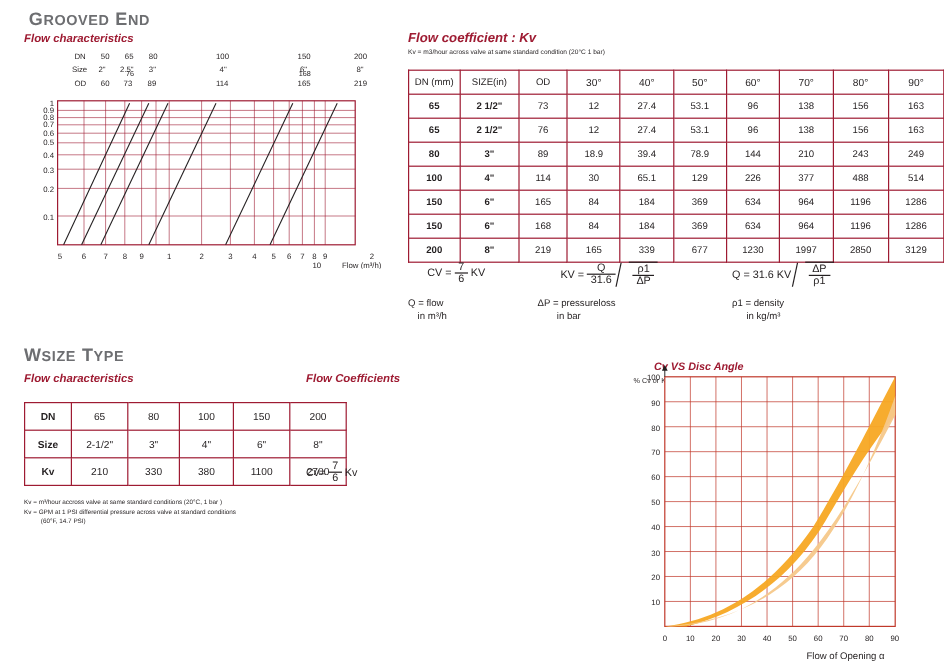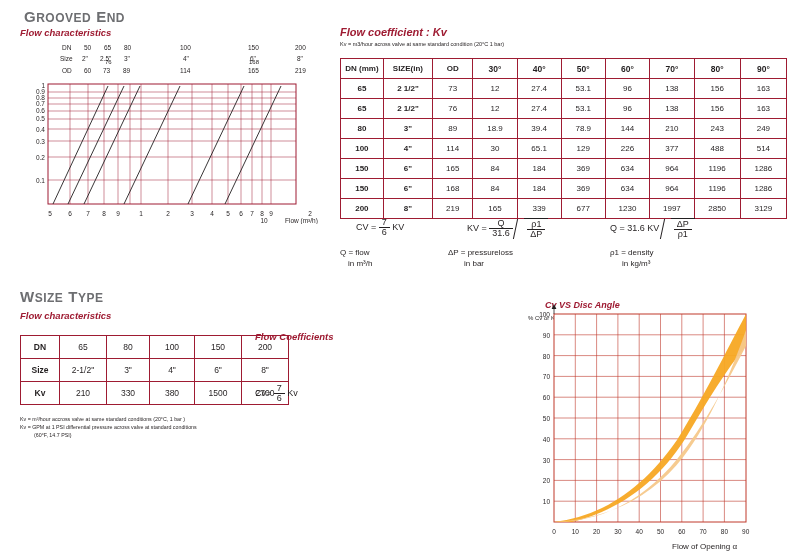--- a/index.html
+++ b/index.html
@@ -41,21 +41,21 @@
   .kv-wrap{position:absolute;left:340px;top:58px;}
   table.kv{border-collapse:collapse;}
   table.kv th,table.kv td{
     border:1px solid #9e1b32;
     font-size:8px;
     text-align:center;
     padding:3px 2px;
     color:#231f20;
     height:13px;
   }
-  table.kv th{font-weight:bold;font-size:8px;margin-top:20px;}
+  table.kv th{font-weight:normal;font-size:8px;margin-top:20px;}
   table.kv th.deg{font-size:8.5px;}
   table.kv td.sizecol,table.kv td.dncol{font-weight:bold;}
   .kv-title{position:absolute;left:340px;top:26px;font-style:italic;font-weight:bold;font-size:11px;color:#9e1b32;}
   .kv-note{position:absolute;left:340px;top:41px;font-size:5.5px;color:#231f20;}
 
   
   .formulas{position:absolute;left:340px;top:218px;width:440px;height:52px;font-size:9px;}
   .f{position:absolute;}
   .frac{display:inline-block;text-align:center;vertical-align:middle;line-height:1.05;}
   .frac .num{display:block;border-bottom:1px solid #231f20;padding:0 3px;}
@@ -77,21 +77,21 @@
     font-size:8.5px;
     text-align:center;
     padding:4px 6px;
     height:14px;
   }
   table.wafer td.hdr{font-weight:bold;}
   .wafer-note{position:absolute;left:20px;top:415px;font-size:5.3px;line-height:1.55;color:#231f20;}
 
   
   .fc{position:absolute;left:255px;top:310px;width:235px;}
-  .fc-title{font-style:italic;font-weight:bold;font-size:9.5px;color:#9e1b32;margin-bottom:4px;margin-top:21px;}
+  .fc-title{font-style:italic;font-weight:bold;font-size:9.5px;color:#9e1b32;margin-bottom:4px;}
   .fc-body{font-size:8.5px;line-height:1.5;color:#231f20;}
   .fc-eq{position:absolute;left:255px;top:384px;font-size:9px;}
 
   
   .cvchart{position:absolute;left:512px;top:300px;width:265px;height:250px;}
   .cv-title{position:absolute;left:545px;top:300px;font-style:italic;font-weight:bold;font-size:9px;color:#9e1b32;}
   .cv-axis-y{position:absolute;left:528px;top:315px;font-size:6px;color:#231f20;}
   .cv-axis-x{position:absolute;left:672px;top:542px;font-size:8px;color:#231f20;}
 
   .tickl{font-size:6.5px;fill:#231f20;font-family:"Liberation Sans", sans-serif;}
@@ -387,21 +387,21 @@
         <td>3"</td>
         <td>4"</td>
         <td>6"</td>
         <td>8"</td>
       </tr>
       <tr>
         <td class="hdr">Kv</td>
         <td>210</td>
         <td>330</td>
         <td>380</td>
-        <td>1500</td>
+        <td>1100</td>
         <td>2700</td>
       </tr>
     </tbody>
       </table>
   </div>
 
   <div class="wafer-note">
     <div>Kv = m³/hour accross valve at same standard conditions (20°C, 1 bar )</div>
     <div>Kv = GPM at 1 PSI differential pressure across valve at standard conditions</div>
     <div style="padding-left:14px">(60°F, 14.7 PSI)</div>

